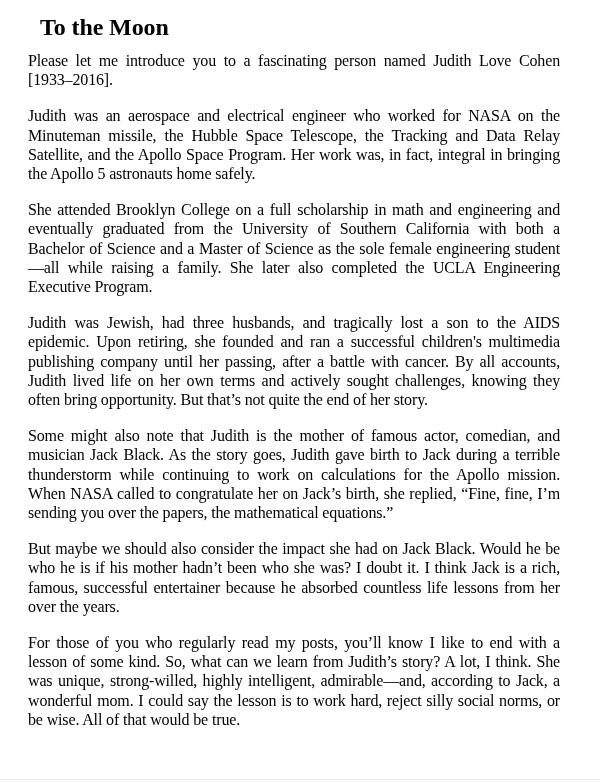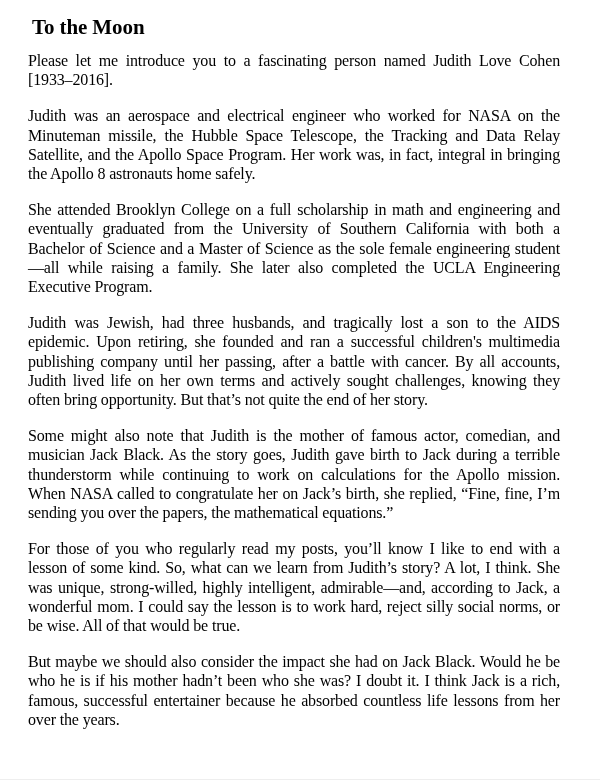--- a/index.html
+++ b/index.html
@@ -17,23 +17,23 @@
     }
     .page {
       position: absolute;
       left: 28px;
       top: 14px;
       width: 544px;
     }
     h1 {
       font-family: "Liberation Serif", "DejaVu Serif", serif;
       font-weight: bold;
-      font-size: 21px;
+      font-size: 24px;
       line-height: 26px;
-      margin: 0 0 11px 4px;
+      margin: 0 0 11px 12px;
       letter-spacing: -0.1px;
     }
     p {
       font-size: 16px;
       line-height: 19.2px;
       margin: 0 12px 17px 0;
       text-align: justify;
       letter-spacing: -0.15px;
     }
     p.last-line-left {
@@ -47,20 +47,20 @@
       height: 1px;
       background: #eeeeee;
     }
   </style>
 </head>
 <body>
 
 <div class="page">
   <h1>To the Moon</h1>
   <p class="last-line-left">Please let me introduce you to a fascinating person named Judith Love Cohen [1933–2016].</p>
-  <p class="last-line-left">Judith was an aerospace and electrical engineer who worked for NASA on the Minuteman missile, the Hubble Space Telescope, the Tracking and Data Relay Satellite, and the Apollo Space Program. Her work was, in fact, integral in bringing the Apollo 8 astronauts home safely.</p>
+  <p class="last-line-left">Judith was an aerospace and electrical engineer who worked for NASA on the Minuteman missile, the Hubble Space Telescope, the Tracking and Data Relay Satellite, and the Apollo Space Program. Her work was, in fact, integral in bringing the Apollo 5 astronauts home safely.</p>
   <p class="last-line-left">She attended Brooklyn College on a full scholarship in math and engineering and eventually graduated from the University of Southern California with both a Bachelor of Science and a Master of Science as the sole female engineering student—all while raising a family. She later also completed the UCLA Engineering Executive Program.</p>
   <p class="last-line-left">Judith was Jewish, had three husbands, and tragically lost a son to the AIDS epidemic. Upon retiring, she founded and ran a successful children's multimedia publishing company until her passing, after a battle with cancer. By all accounts, Judith lived life on her own terms and actively sought challenges, knowing they often bring opportunity. But that’s not quite the end of her story.</p>
   <p class="last-line-left">Some might also note that Judith is the mother of famous actor, comedian, and musician Jack Black. As the story goes, Judith gave birth to Jack during a terrible thunderstorm while continuing to work on calculations for the Apollo mission. When NASA called to congratulate her on Jack’s birth, she replied, “Fine, fine, I’m sending you over the papers, the mathematical equations.”</p>
+  <p class="last-line-left">But maybe we should also consider the impact she had on Jack Black. Would he be who he is if his mother hadn’t been who she was? I doubt it. I think Jack is a rich, famous, successful entertainer because he absorbed countless life lessons from her over the years.</p>
   <p class="last-line-left">For those of you who regularly read my posts, you’ll know I like to end with a lesson of some kind. So, what can we learn from Judith’s story? A lot, I think. She was unique, strong-willed, highly intelligent, admirable—and, according to Jack, a wonderful mom. I could say the lesson is to work hard, reject silly social norms, or be wise. All of that would be true.</p>
-  <p class="last-line-left">But maybe we should also consider the impact she had on Jack Black. Would he be who he is if his mother hadn’t been who she was? I doubt it. I think Jack is a rich, famous, successful entertainer because he absorbed countless life lessons from her over the years.</p>
 </div>
 <div class="bottom-rule"></div>
 
 </body></html>

